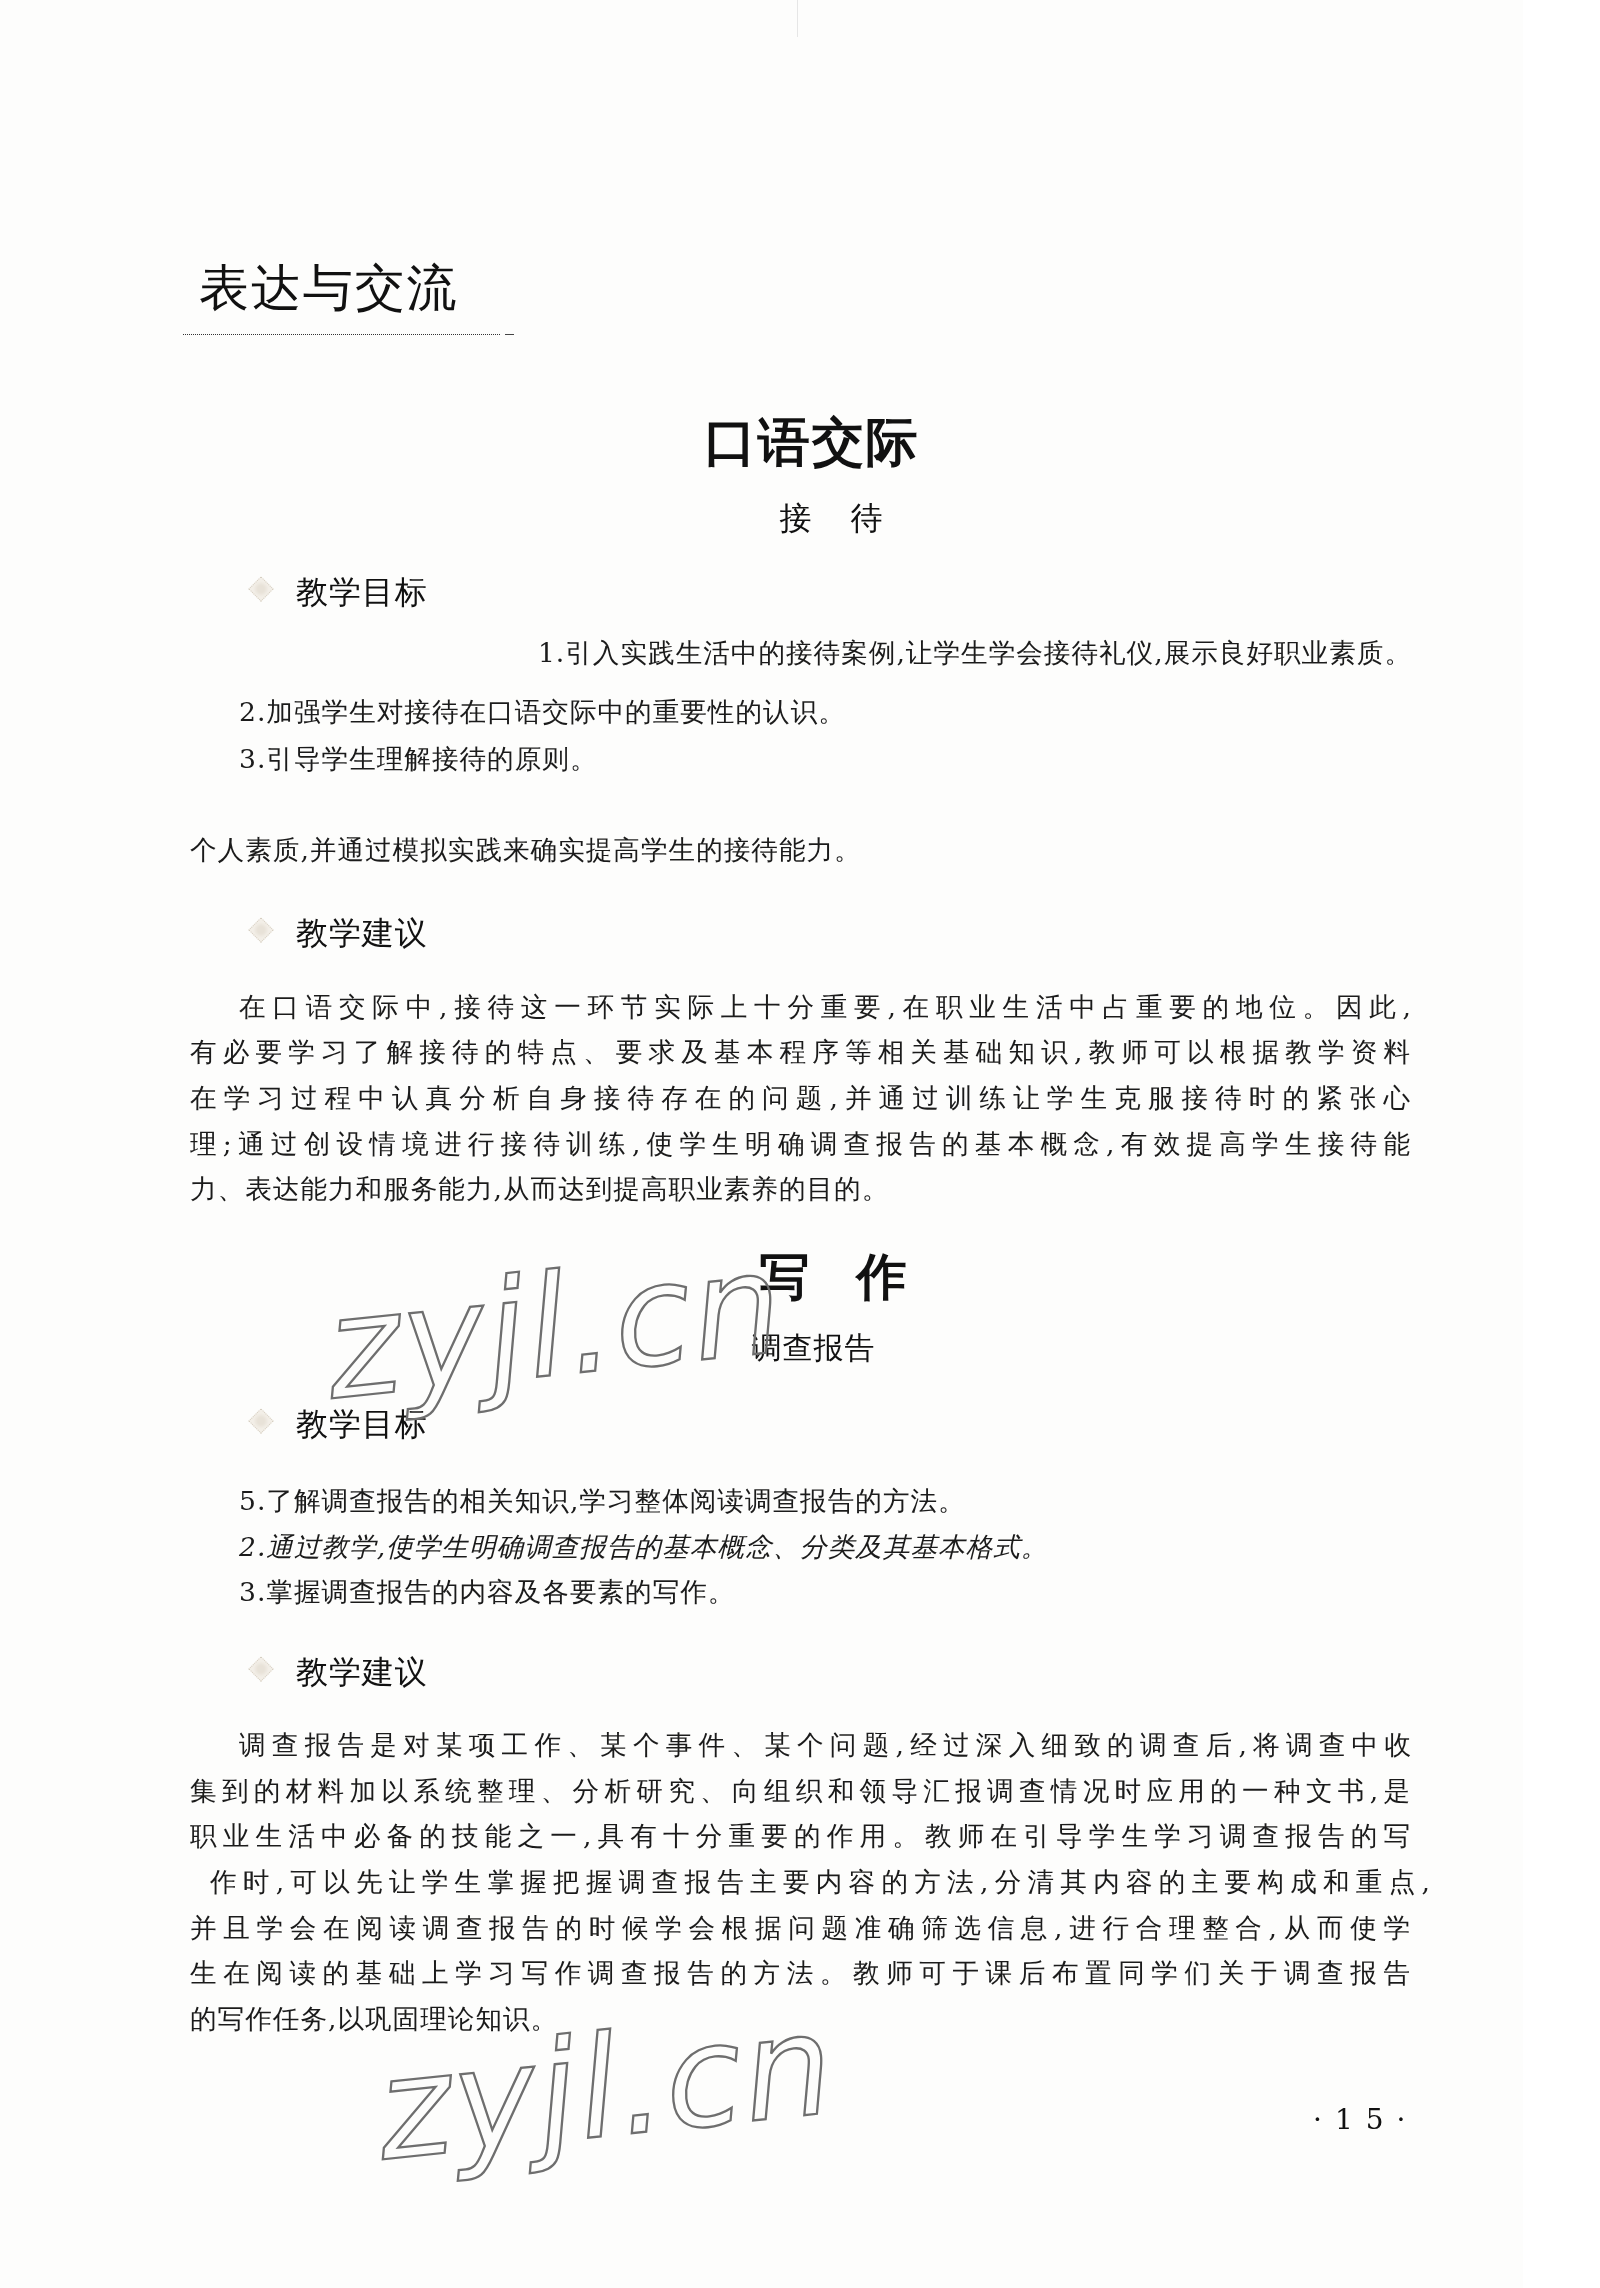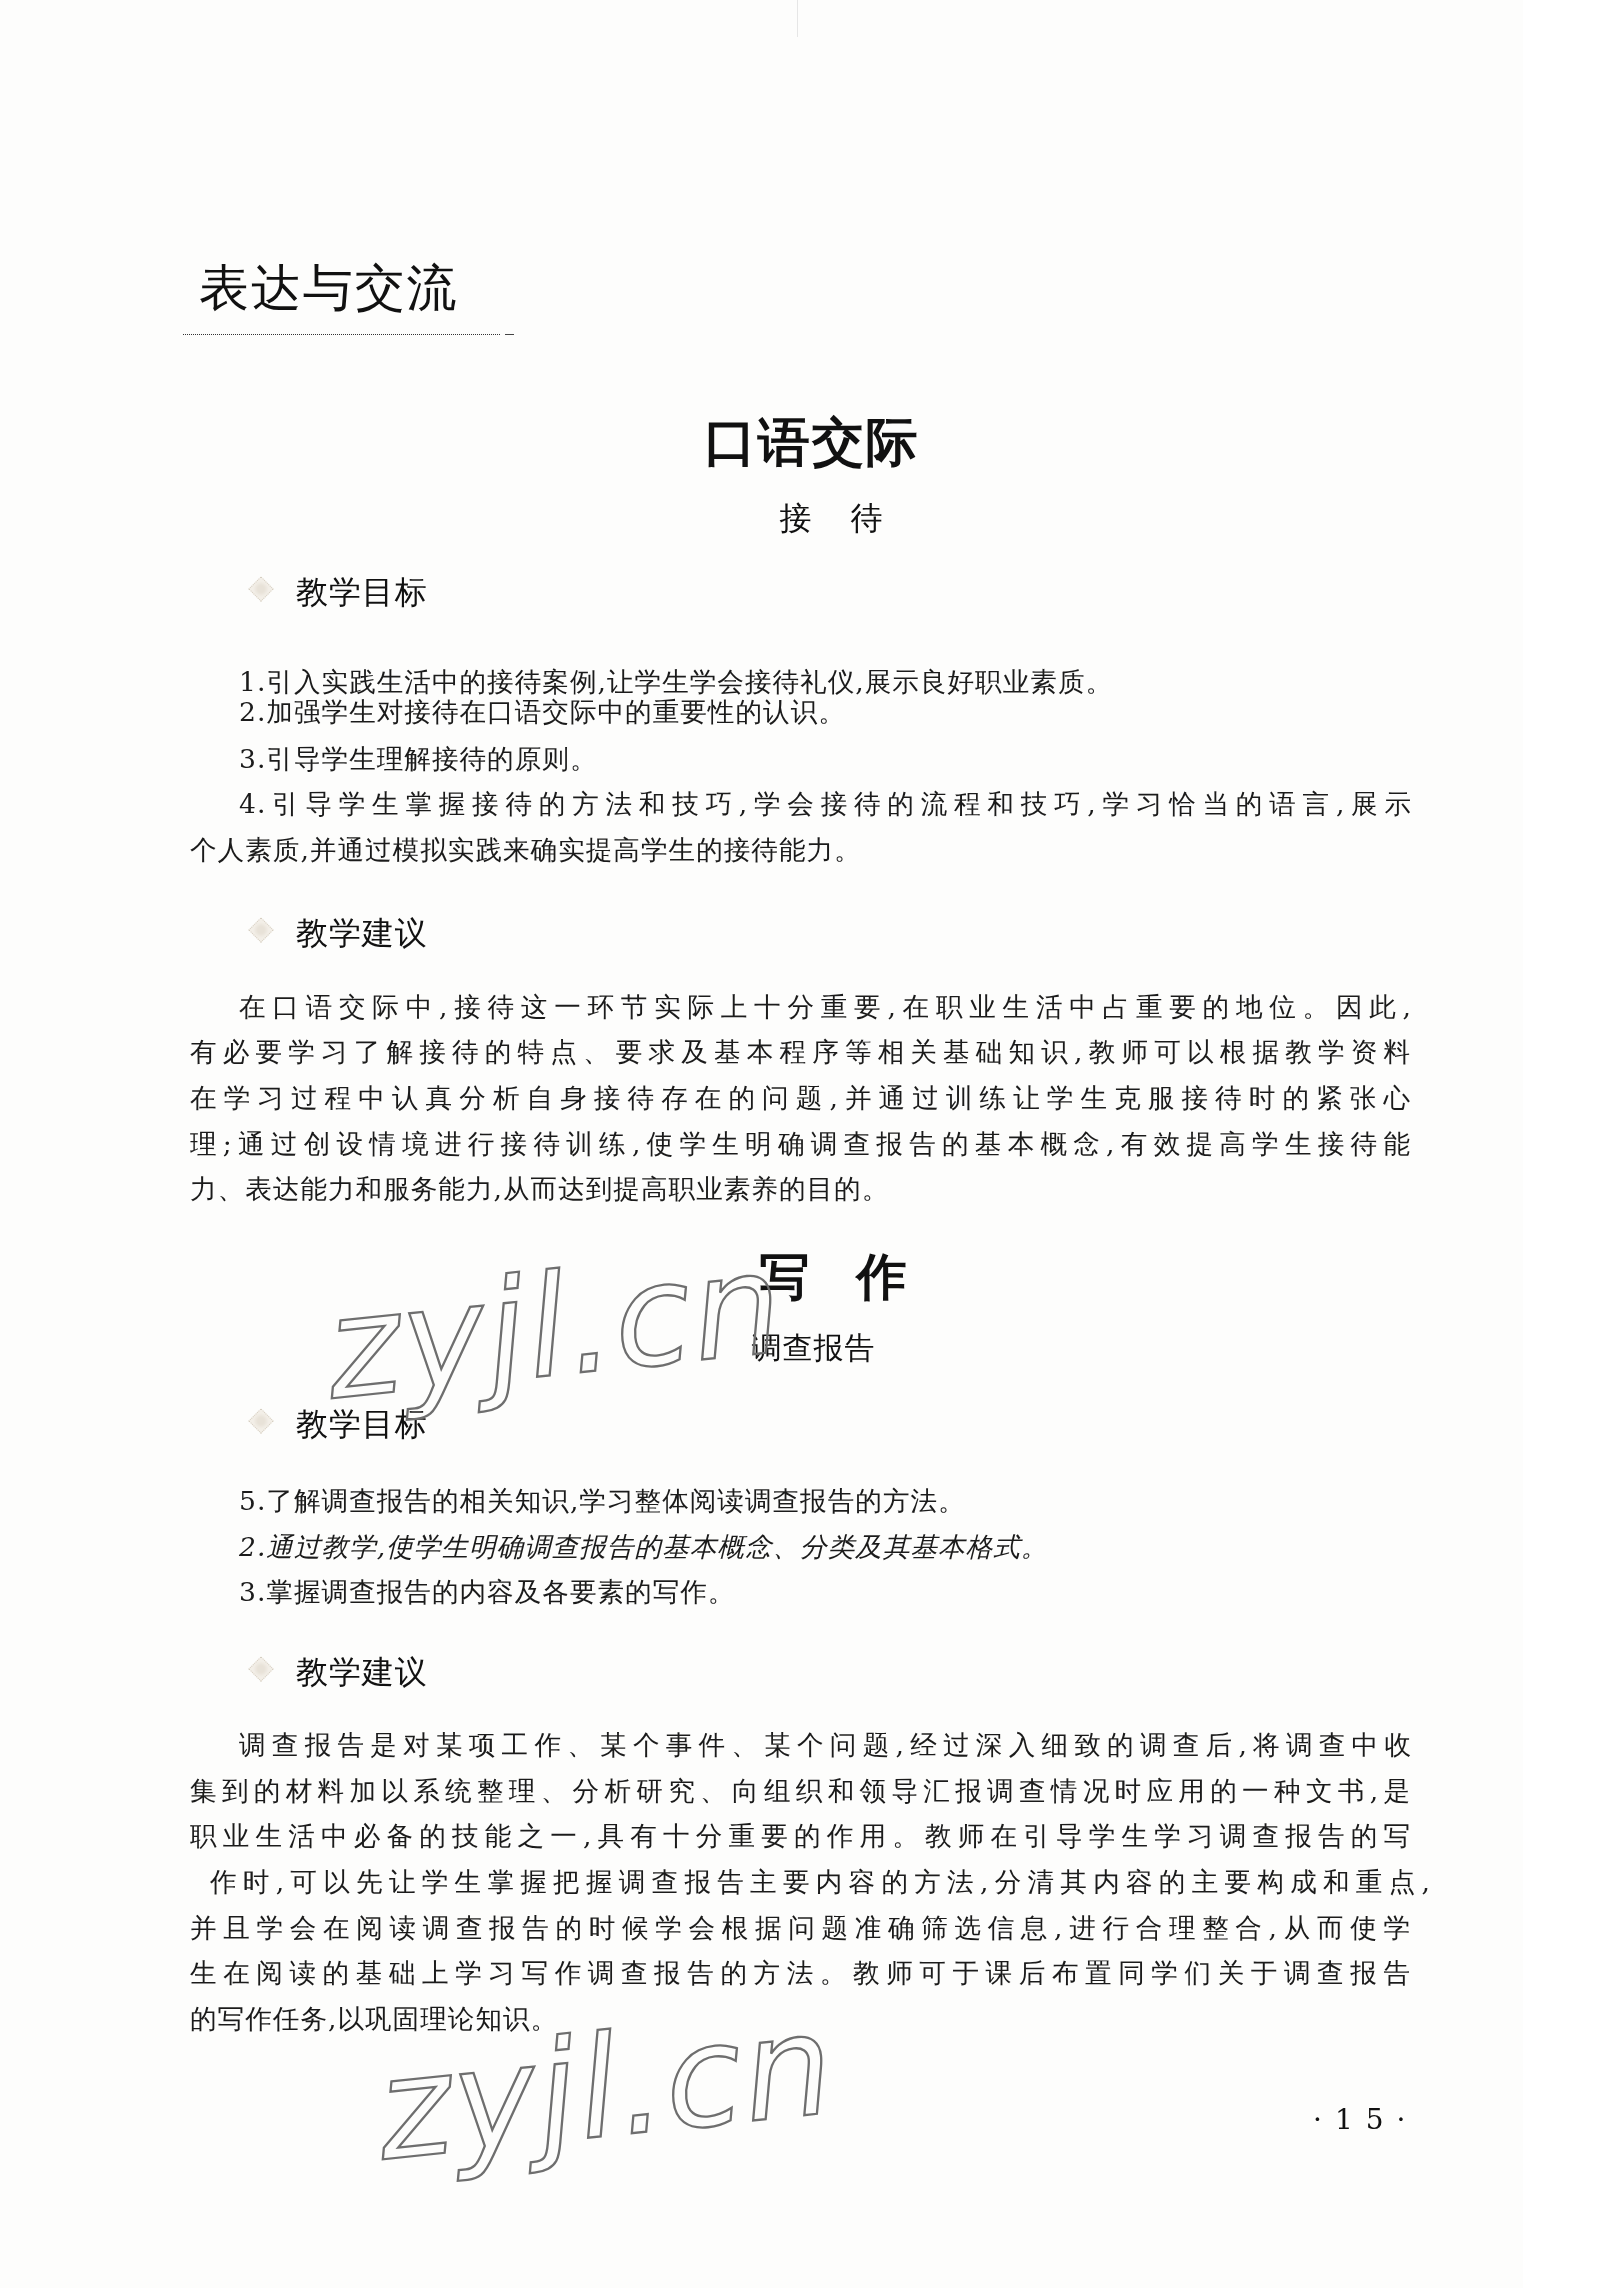--- a/index.html
+++ b/index.html
@@ -59,24 +59,23 @@
   <div class="chapter-rule-tail"></div>
 
   <div class="section-title sec-oral">口语交际</div>
   <div class="sub-title sub-reception">接待</div>
 
   <div class="heading" style="top:576px;">
     <span class="diamond"></span>
     <span class="label">教学目标</span>
   </div>
 
-  <div class="line item" style="top:669px;">1.引入实践生活中的接待案例,让学生学会接待礼仪,展示良好职业素质。</div>
+  <div class="line item" style="top:640px;text-align:right;">1.引入实践生活中的接待案例,让学生学会接待礼仪,展示良好职业素质。</div>
   <div class="line item" style="top:699px;">2.加强学生对接待在口语交际中的重要性的认识。</div>
   <div class="line item" style="top:746px;">3.引导学生理解接待的原则。</div>
-  <div class="line item just" style="top:791px;">4.引导学生掌握接待的方法和技巧,学会接待的流程和技巧,学习恰当的语言,展示</div>
   <div class="line" style="top:837px;">个人素质,并通过模拟实践来确实提高学生的接待能力。</div>
 
   <div class="heading" style="top:917px;">
     <span class="diamond"></span>
     <span class="label">教学建议</span>
   </div>
 
   <div class="line indent just" style="top:994px;">在口语交际中,接待这一环节实际上十分重要,在职业生活中占重要的地位。因此,</div>
   <div class="line just" style="top:1039px;">有必要学习了解接待的特点、要求及基本程序等相关基础知识,教师可以根据教学资料</div>
   <div class="line just" style="top:1085px;">在学习过程中认真分析自身接待存在的问题,并通过训练让学生克服接待时的紧张心</div>

